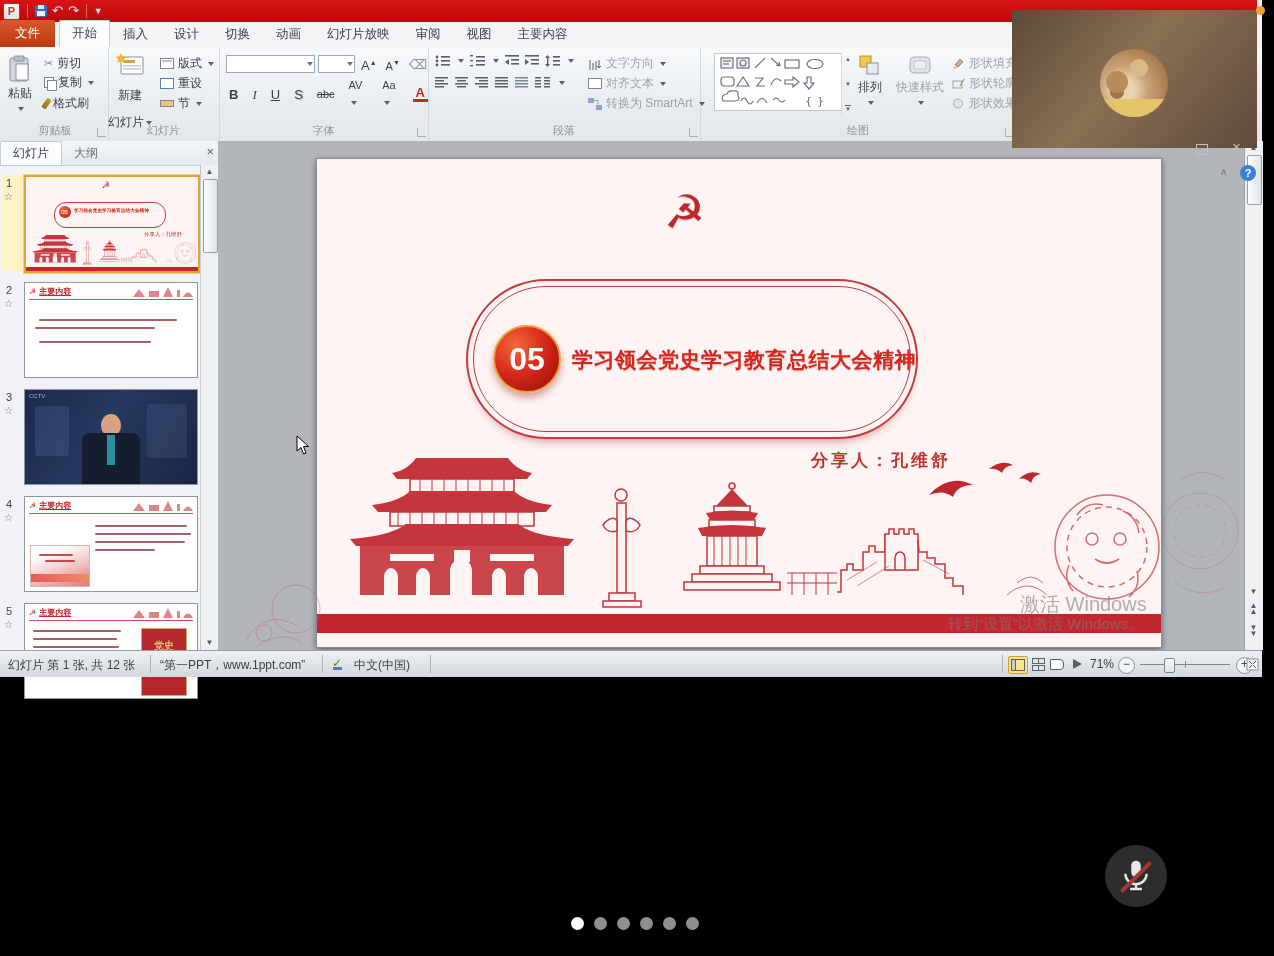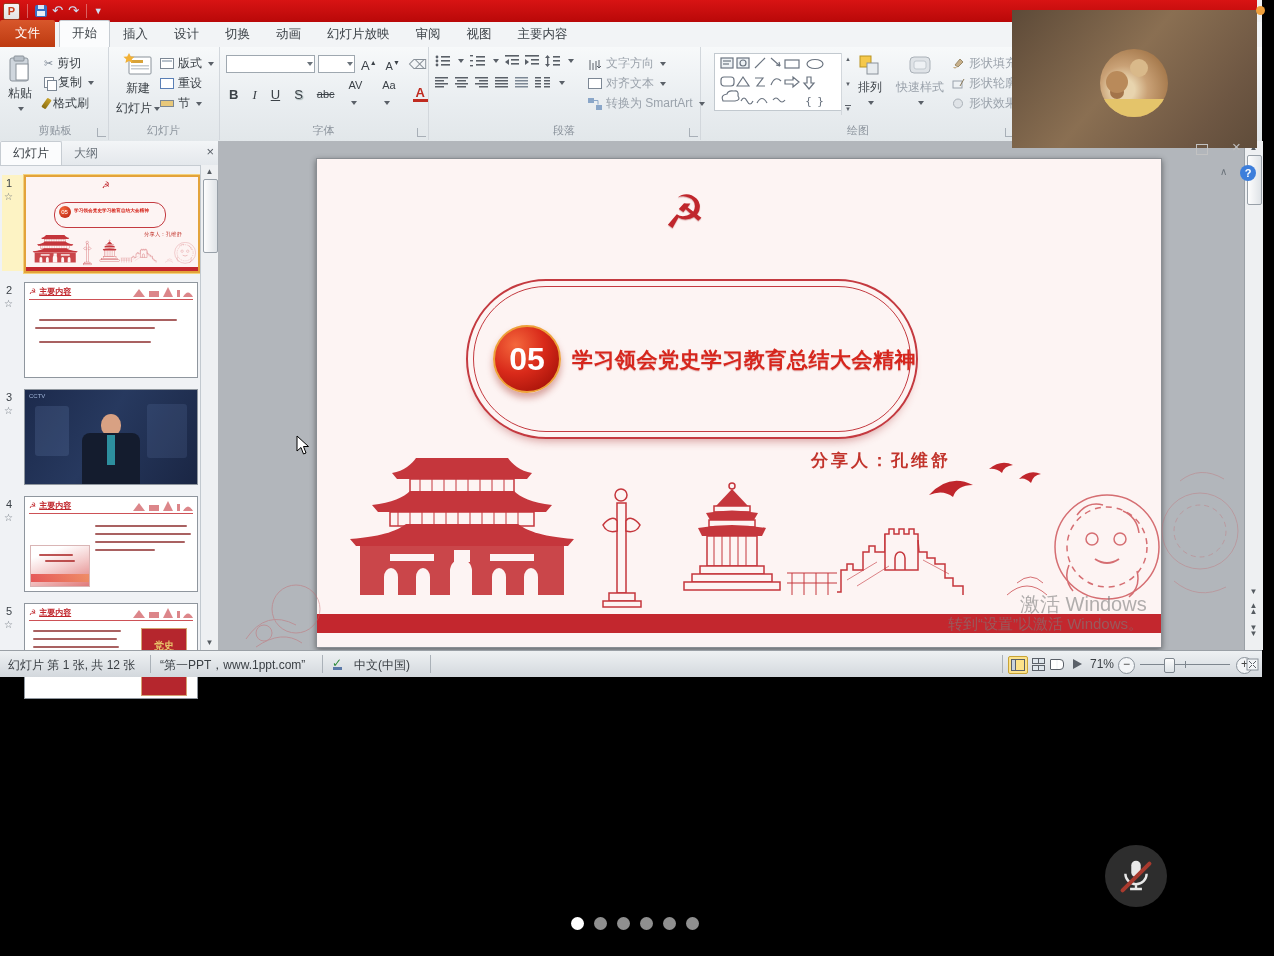--- a/index.html
+++ b/index.html
@@ -236,21 +236,21 @@
         </div>
         <div class="row" style="left:42px;top:48px;">
           <span class="brush"></span>
           <span class="rtxt">格式刷</span>
         </div>
         <div class="glabel">剪贴板</div>
         <div class="launcher"></div>
       </div>
 
       <div class="group" style="left:108px;width:111px;">
-        <div class="row" style="left:8px;top:6px;flex-direction:column;gap:3px;">
+        <div class="row" style="left:0;top:6px;flex-direction:column;gap:10px;">
           <svg width="30" height="24" viewBox="0 0 30 24">
               <rect x="6" y="4" width="22" height="17" rx="1" fill="#fff" stroke="#8a929a"></rect>
               <rect x="8" y="7" width="12" height="3" fill="#d8a33a"></rect>
               <rect x="8" y="12" width="18" height="1.5" fill="#c6ccd2"></rect>
               <rect x="8" y="15" width="18" height="1.5" fill="#c6ccd2"></rect>
               <path d="M6,0 l1.8,3.4 3.8,.4 -2.8,2.5 .8,3.7 -3.6,-1.9 -3.6,1.9 .8,-3.7 -2.8,-2.5 3.8,-.4 Z" fill="#f2b136"></path>
             </svg>
           <span class="rtxt">新建</span>
           <span class="rtxt"><span>幻灯片</span><span class="dar"></span></span>
         </div>

